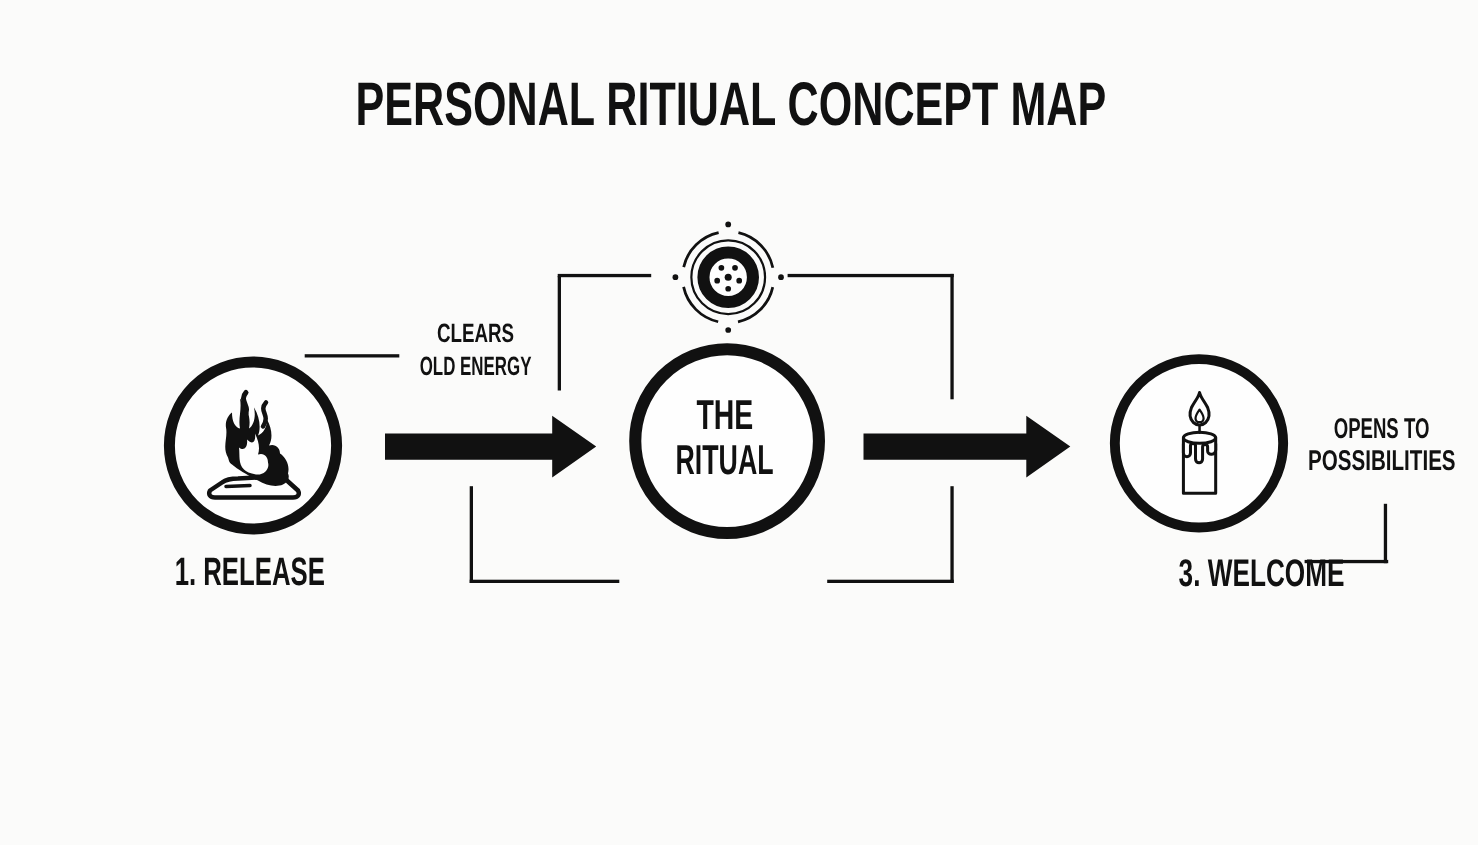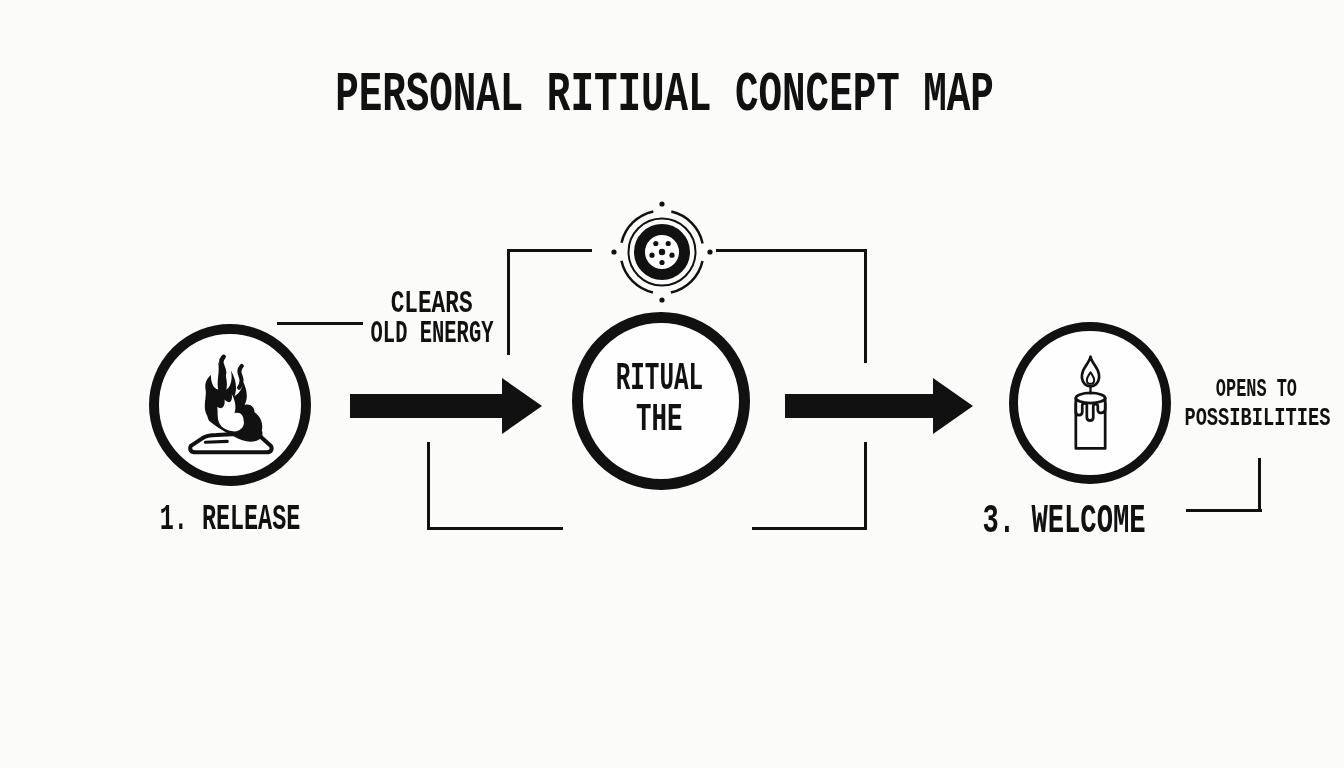--- a/index.html
+++ b/index.html
@@ -1,37 +1,37 @@
 <!DOCTYPE html>
 <html style="--ink: #111111; --background: #fbfbfa; --paper: #fefefe;"><head>
 <meta charset="utf-8">
 <style>
   :root { --ink:#111111; --background:#fbfbfa; --paper:#fefefe; }
   html,body { margin:0; padding:0; }
   .canvas {
     position:relative; width:1344px; height:768px; overflow:hidden;
     background:var(--background); color:var(--ink);
-    font-family:Liberation Mono, monospace; font-weight:bold;
+    font-family:Liberation Sans, sans-serif; font-weight:bold;
   }
   .txt { position:absolute; text-align:center; white-space:nowrap; }
   .cx  { display:inline-block; transform:scaleX(var(--sx,.66)); transform-origin:center; }
   .line { position:absolute; background:var(--ink); }
   .node { position:absolute; box-sizing:border-box; border-style:solid; border-color:var(--ink);
           border-radius:50%; background:var(--paper); display:flex; align-items:center; justify-content:center; }
   .overlay { position:absolute; left:0; top:0; pointer-events:none; }
   svg .stroke { stroke:var(--ink); fill:none; }
   svg .fillw  { fill:var(--paper); stroke:var(--ink); }
   svg .fillk  { fill:var(--ink); stroke:none; }
 
   .title     { left:164px; top:66px;  width:1000px; height:58px; line-height:58px; font-size:56px; }
   .lbl-release   { left:122px; top:501px; width:200px; height:38px; line-height:38px; font-size:36px; }
   .lbl-intention { left:556px; top:506px; width:200px; height:38px; line-height:38px; font-size:37px; }
   .lbl-sets      { left:556px; top:551px; width:200px; height:30px; line-height:30px; font-size:29px; }
-  .lbl-welcome   { left:944px; top:505px; width:200px; height:34px; line-height:34px; font-size:40px; }
-  .note-clears   { left:332px;  top:289px; width:200px; font-size:32px; line-height:30px; }
+  .lbl-welcome   { left:1036px; top:505px; width:200px; height:34px; line-height:34px; font-size:35px; }
+  .note-clears   { left:332px;  top:289px; width:200px; font-size:24px; line-height:30px; }
   .note-opens    { left:1156px; top:375px; width:200px; font-size:26px; line-height:29px; }
   .ritual-text   { left:559px;  top:358px; width:200px; font-size:38px; line-height:41px; }
 </style>
 </head>
 <body>
 
 <div class="canvas">
 
   <div class="txt title">
     <span class="cx" style="--sx:.70">PERSONAL RITIUAL CONCEPT MAP</span>
@@ -84,22 +84,22 @@
     <circle class="fillk" cx="55" cy="55" r="3.2"></circle>
     <circle class="fillk" cx="61.2" cy="46.5" r="2.6"></circle>
     <circle class="fillk" cx="48.8" cy="46.5" r="2.6"></circle>
     <circle class="fillk" cx="45" cy="58.2" r="2.6"></circle>
     <circle class="fillk" cx="65" cy="58.2" r="2.6"></circle>
     <circle class="fillk" cx="55" cy="65.5" r="2.6"></circle>
   </svg>
 
   <div class="node" style="left:572px; top:312px; width:178px; height:178px; border-width:11px;"></div>
   <div class="txt ritual-text">
+    <div><span class="cx" style="--sx:.68">THE</span></div>
     <div><span class="cx" style="--sx:.64">RITUAL</span></div>
-    <div><span class="cx" style="--sx:.68">THE</span></div>
   </div>
 
 
   <div class="node" style="left:1009px; top:322px; width:162px; height:162px; border-width:9px;">
     <svg width="55" height="103" viewBox="0 0 60 112" stroke-linecap="round" stroke-linejoin="round">
       <path class="fillw" stroke-width="3" d="M14,56 L14,105 L46,105 L46,56"></path>
       <path class="fillw" stroke-width="3" d="M14,50 L14,65 C14,70 21,70 21,65 L21,58 C21,55 26,55 26,58 L26,71 C26,76 33,76 33,71 L33,59 C33,56 38,56 38,59 L38,63 C38,68 46,67 46,62 L46,50"></path>
       <ellipse class="fillw" stroke-width="3" cx="30" cy="50" rx="16" ry="5.5"></ellipse>
       <path class="stroke" stroke-width="2.5" d="M30,38 L30,45"></path>
       <path class="fillw" stroke-width="3" d="M30,5 C31,10 35,14 38,20 C40,25 40,31 36,35 C33,38 27,38 24,35 C20,31 20,25 22,20 C25,14 29,10 30,5 Z"></path>

